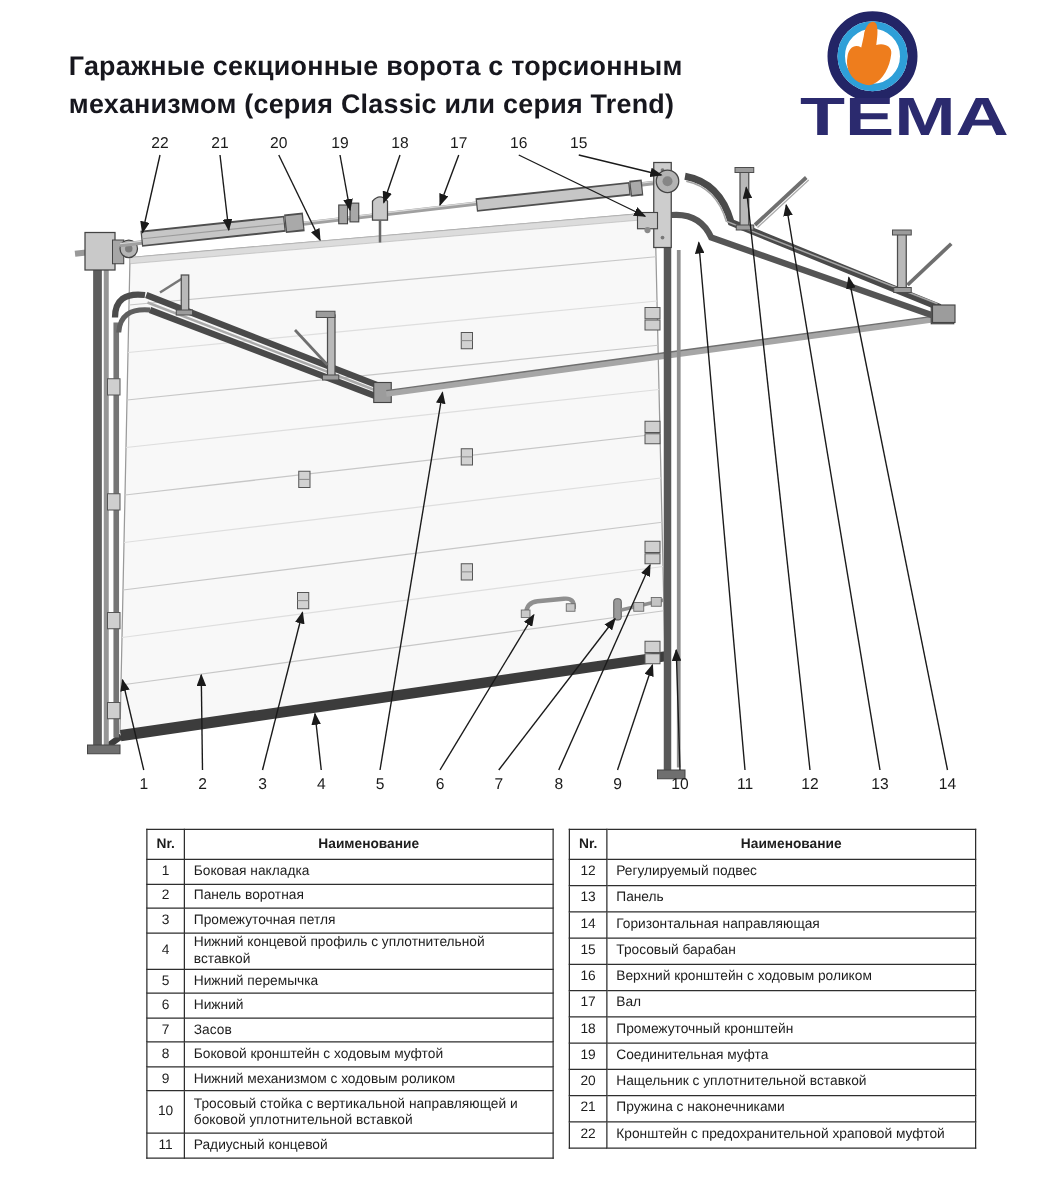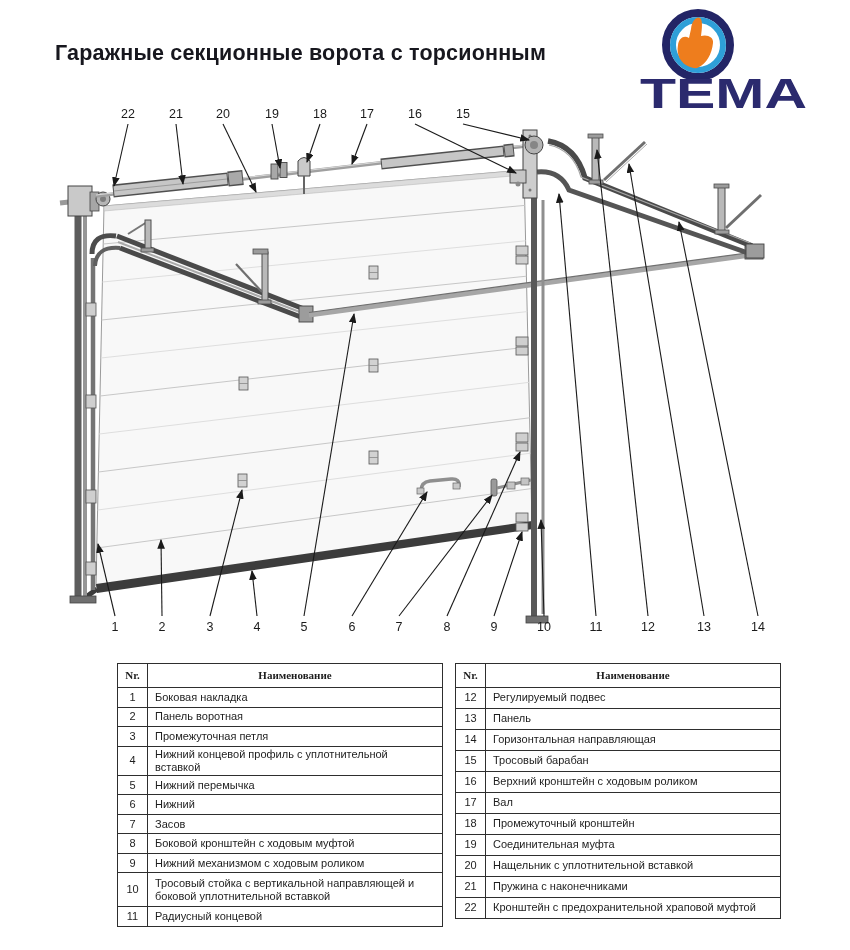--- a/index.html
+++ b/index.html
@@ -10,36 +10,37 @@
   .logo{position:absolute;left:636px;top:8px;width:175px;height:105px;}
   .logo text{font-family:"Liberation Sans",sans-serif;font-weight:bold;font-size:43px;}
   .diagram{position:absolute;left:0;top:100px;width:850px;height:560px;}
   .diagram text.co{font-size:12.5px;fill:#1b1b1b;text-anchor:middle;
                    font-family:"Liberation Sans",sans-serif;}
   .arrow{stroke:#1a1a1a;stroke-width:1.1;fill:none;marker-end:url(#ah);}
   .parts{position:absolute;border-collapse:collapse;table-layout:fixed;width:326px;
          font-size:11px;color:#1d1d1d;}
   .parts th,.parts td{border:1.4px solid #2e2e2e;padding:1px 7px;vertical-align:middle;
          line-height:1.2;}
-  .parts th{font-weight:bold;text-align:center;height:19px;padding:2px;font-family:Liberation Serif, serif;}
+  .parts th{font-weight:bold;text-align:center;height:19px;padding:2px;}
   .parts td:first-child{text-align:center;padding:1px 2px;}
   .parts-left{left:117px;top:663px;}
   .parts-right{left:455px;top:663px;}
   .parts-left tbody tr{height:19.5px;}
   .parts-left tbody tr.tall{height:34px;}
   .parts-right tbody tr{height:21px;}
   col.c-nr{width:30px;}
 </style>
 </head>
 <body>
 
 <div class="page">
 
   <div class="title">
     <div>Гаражные секционные ворота с торсионным</div>
+    <div>механизмом (серия Classic или серия Trend)</div>
   </div>
 
   <svg class="logo" viewBox="0 0 175 105">
     <g>
       <circle cx="62" cy="37" r="32" fill="#ffffff" stroke-width="8" stroke="#232566"></circle>
       <circle cx="62" cy="37" r="25" fill="#ffffff" stroke-width="6" stroke="#2E9FD8"></circle>
       <path d="M54,59 C45,56 40,47 42,37 C43,30 48,27 53,30 L55,21 C56,12 61,8 64,10
                C67,12 66,21 65,28 C71,26 78,29 77,35 C76,46 70,56 63,59 C60,61 57,60 54,59 Z" fill="#EE7D1D"></path>
     </g>
     <text x="4" y="100" textLength="167" lengthAdjust="spacingAndGlyphs" fill="#2B2A6E">ТЕМА</text>

